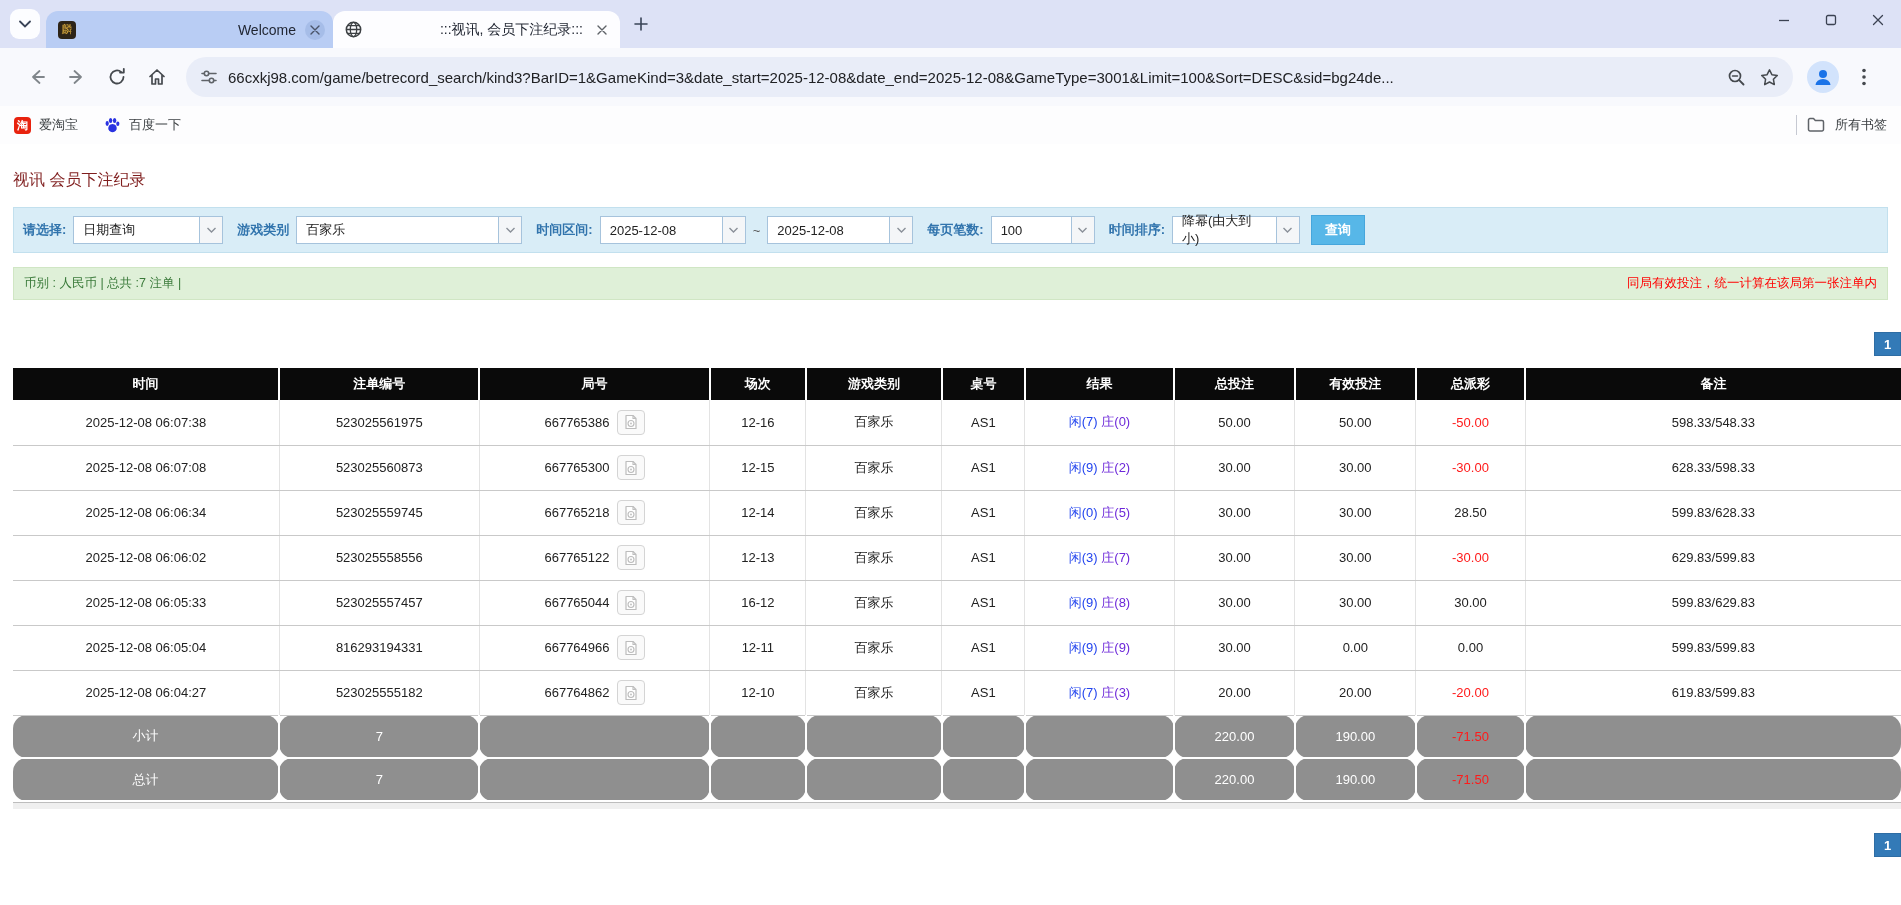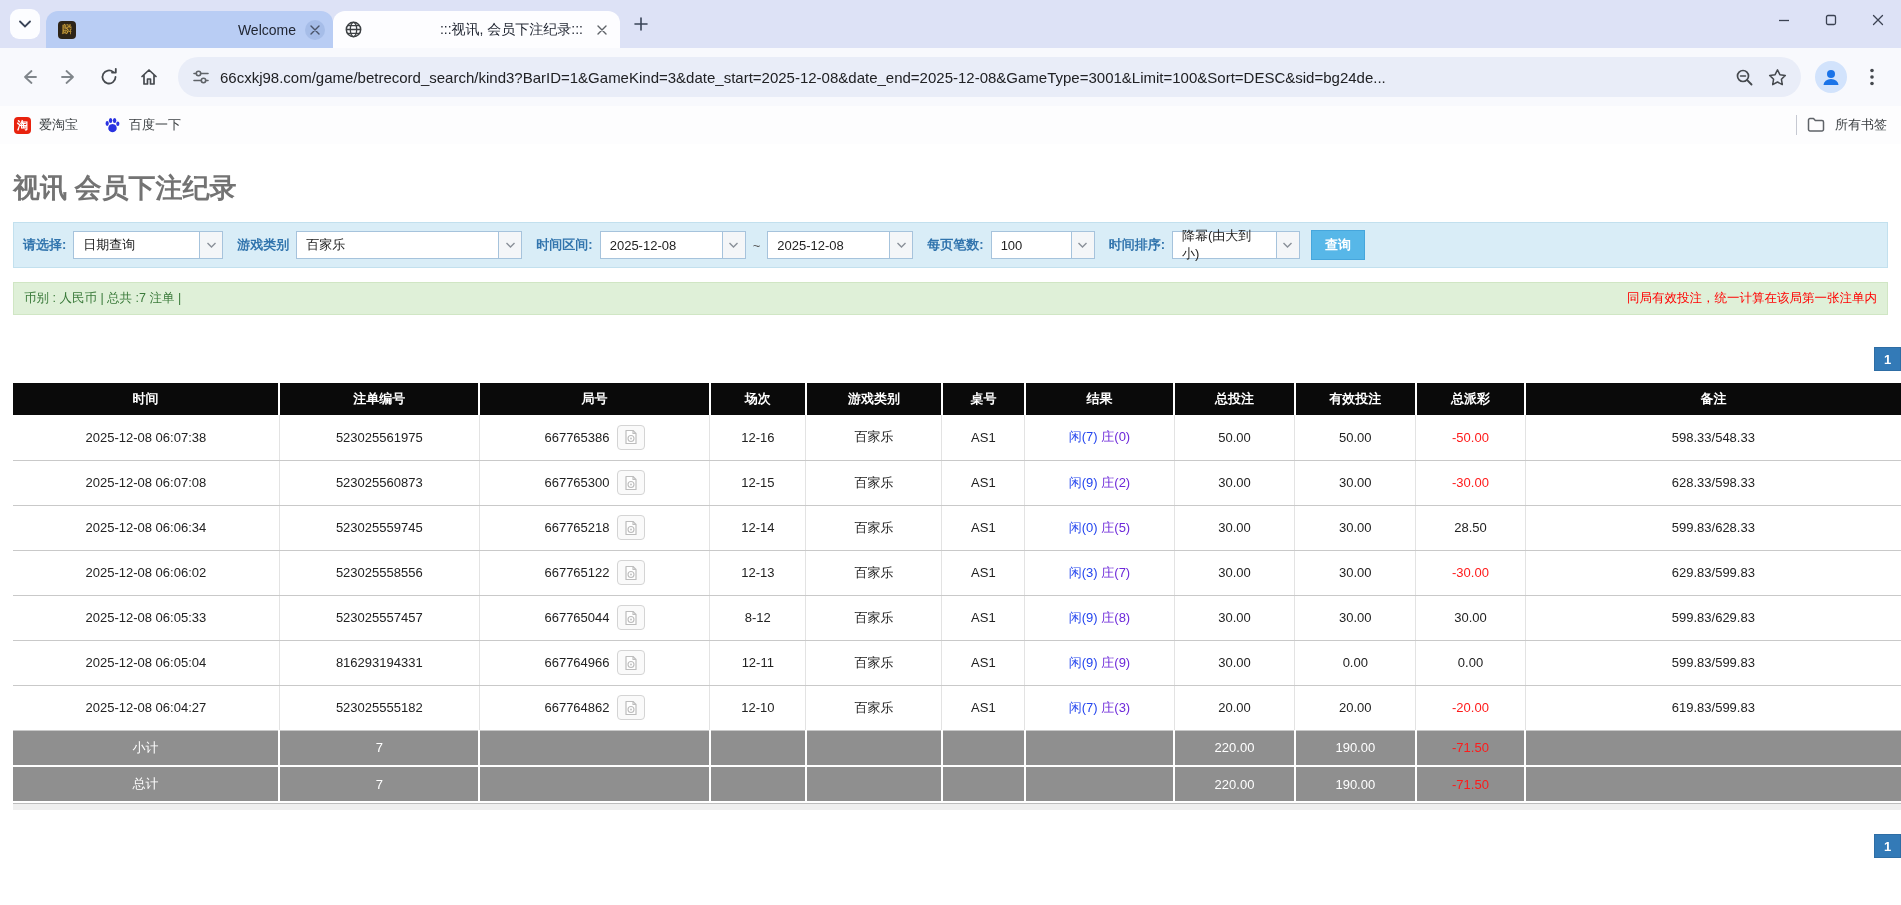--- a/index.html
+++ b/index.html
@@ -19,21 +19,21 @@
     overflow: hidden; text-align: right; }
   .tab-close { width: 20px; height: 20px; border-radius: 50%; display: flex;
     align-items: center; justify-content: center; }
   .tab.inactive .tab-close { background: #a6bde8; }
   .newtab-btn { width: 30px; height: 30px; border-radius: 50%; margin: 0 0 9px 6px;
     display: flex; align-items: center; justify-content: center; }
   .win-controls { position: absolute; right: 0; top: 0; height: 40px; display: flex; }
   .win-btn { width: 47px; height: 40px; display: flex; align-items: center; justify-content: center; }
 
   .navbar { height: 58px; background: #f8f9fd; display: flex; align-items: center;
-    padding: 0 10px; gap: 2px; }
+    padding: 0 18px; gap: 2px; }
   .nav-btn { width: 38px; height: 38px; border-radius: 50%; display: flex;
     align-items: center; justify-content: center; flex: 0 0 auto; }
   .omnibox { flex: 1; height: 40px; border-radius: 20px; background: #e9edf8;
     display: flex; align-items: center; padding: 0 14px; gap: 10px; margin: 0 8px; min-width: 0; }
   .url-text { font-size: 15px; color: #202124; white-space: nowrap; overflow: hidden; }
   .omni-right { margin-left: auto; display: flex; align-items: center; gap: 14px; }
   .avatar { width: 32px; height: 32px; border-radius: 50%; background: #d2e3fc;
     display: flex; align-items: center; justify-content: center; margin: 0 4px; }
 
   .bookmarks { height: 38px; background: #fdfdfe; display: flex; align-items: center;
@@ -41,21 +41,21 @@
   .bm-item { display: flex; align-items: center; gap: 8px; cursor: pointer; }
   .bm-right { margin-left: auto; display: flex; align-items: center; gap: 10px; }
   .bm-divider { width: 1px; height: 20px; background: #c6c9d2; }
   .tb-badge { width: 17px; height: 17px; border-radius: 4px; background: #e8220e; color: #fff;
     font-size: 11px; display: flex; align-items: center; justify-content: center; font-weight: bold; }
   .fav-badge { width: 18px; height: 18px; border-radius: 4px; background: #2d2418;
     display: flex; align-items: center; justify-content: center; color: #d8a93c; font-size: 11px; }
 
   
   .page { background: #fff; height: 761px; position: relative; }
-  .page-title { font-size: 27px; color: #737373; font-weight: bold; padding: 26px 0 0 13px; }
+  .page-title { font-size: 16px; color: #7f1d1d; font-weight: normal; padding: 26px 0 0 13px; }
 
   .filterbar { margin: 16px 13px 0 13px; background: #d9edf7; border: 1px solid #c2e0ee;
     padding: 7px 9px; display: flex; align-items: center; gap: 7px; font-size: 13px; }
   .f-label { color: #3174ad; font-weight: bold; white-space: nowrap; margin-left: 7px; }
   .f-label:first-child { margin-left: 0; }
   .combo { display: inline-flex; align-items: stretch; background: #fff;
     border: 1px solid #a6c3dc; height: 28px; cursor: pointer; }
   .combo-text { display: flex; align-items: center; padding: 6px 9px; font-size: 13px; color: #222; }
   .combo-arrow { width: 23px; border-left: 1px solid #a6c3dc; background: #f4f6f8;
     display: flex; align-items: center; justify-content: center; }
@@ -83,22 +83,22 @@
   .bets td { height: 45px; font-size: 13px; color: #222; text-align: center;
     border-right: 1px solid #e3e3e3; border-bottom: 1px solid #c9c9c9; background: #fff; }
   .bets td:last-child { border-right: none; }
   .round-cell { display: flex; align-items: center; justify-content: center; gap: 7px; }
   .video-btn { width: 28px; height: 25px; background: #fafafa; border: 1px solid #d4d4d4;
     border-radius: 4px; display: inline-flex; align-items: center; justify-content: center; cursor: pointer; }
   .res-p { color: #2244ee; }
   .res-b { color: #6d28d9; }
   .blue-num { color: #2066cc; }
   .neg { color: #ff1a1a !important; }
-  tr.foot td { background: #8f8f8f; color: #fff; height: 36px; border-right: 2px solid #fff;
-    border-bottom: 2px solid #fff; font-size: 13px; }
+  tr.foot td { background: #8f8f8f; color: #fff; height: 43px; border-right: 2px solid #fff;
+    border-bottom: 2px solid #fff; font-size: 13px; border-radius: 14px; }
   tr.foot td:last-child { border-right: none; }
   .table-endstrip { margin-left: 13px; width: 1888px; height: 7px; background: #efefef;
     border-top: 1px solid #bdbdbd; }
 
   svg { display: block; }
 </style>
 </head>
 <body>
 
 <div class="tabstrip">
@@ -472,21 +472,21 @@
               <span class="video-btn">
                 <svg width="16" height="16" viewBox="0 0 16 16">
                   <path d="M3 1.5 H10 L13 4.5 V14.5 H3 Z" fill="#fff" stroke="#bdbdbd" stroke-width="1.2" stroke-linejoin="round"></path>
                   <circle cx="8" cy="9.5" r="3" fill="none" stroke="#bdbdbd" stroke-width="1.1"></circle>
                   <circle cx="8" cy="9.5" r="0.9" fill="#bdbdbd"></circle>
                   <path d="M10 1.5 V4.5 H13" fill="none" stroke="#bdbdbd" stroke-width="1.1"></path>
                 </svg>
               </span>
             </span>
           </td>
-          <td>8-12</td>
+          <td>16-12</td>
           <td>百家乐</td>
           <td>AS1</td>
           <td>
             <span class="res-p">闲(9)</span>
             <span class="res-b">庄(8)</span>
           </td>
           <td class="blue-num">30.00</td>
           <td>30.00</td>
           <td class="auto-neg">30.00</td>
           <td>599.83/629.83</td>

